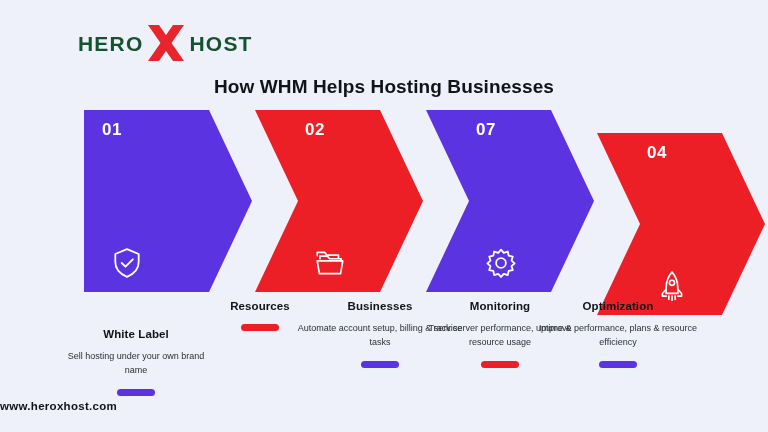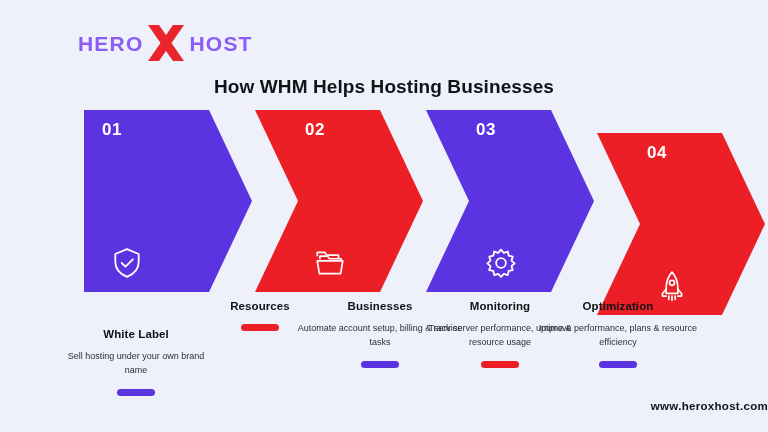--- a/index.html
+++ b/index.html
@@ -28,21 +28,21 @@
     width: 180px;
     height: 42px;
     display: flex;
     align-items: center;
     justify-content: flex-start;
   }
   .logo-text {
     font-size: 21px;
     font-weight: bold;
     letter-spacing: 1.2px;
-    color: #8b5cf6;
+    color: #14532d;
     line-height: 1;
     display: flex;
     align-items: center;
   }
   .logo-x {
     position: relative;
     width: 44px;
     height: 40px;
     margin: 0 1px;
     display: inline-block;
@@ -126,21 +126,21 @@
     border-radius: 4px;
     margin: 12px auto 0 auto;
   }
 
   
   .footer {
     position: absolute;
     left: 0;
     top: 400px;
     width: 768px;
-    text-align: right;
+    text-align: left;
     font-size: 11.5px;
     font-weight: bold;
     color: #111317;
     letter-spacing: 0.3px;
   }
 </style>
 </head>
 <body>
 
 <div class="canvas">
@@ -190,21 +190,21 @@
         </svg>
       </div>
     </div>
 
     <div class="chev" style="left:426px; width:168px;">
       <div class="chev-shape">
         <svg viewBox="0 0 168 182" width="168" height="182" preserveAspectRatio="none">
           <polygon points="0,0 125,0 168,91 125,182 0,182 43,91" fill="#5b33e0"></polygon>
         </svg>
       </div>
-      <div class="chev-num" style="left:50px;">03</div>
+      <div class="chev-num" style="left:50px;">07</div>
       <div class="chev-icon" style="left:58px;">
         <svg viewBox="0 0 32 32" fill="none" stroke="#ffffff" stroke-width="1.7" stroke-linecap="round" stroke-linejoin="round">
           <circle cx="16" cy="16" r="4.6"></circle>
           <path d="M16 3.5 L18.6 6.4 L22.4 5.2 L23.2 9.1 L27.1 9.9 L25.9 13.7 L28.8 16.3 L25.9 18.9 L27.1 22.7 L23.2 23.5 L22.4 27.4 L18.6 26.2 L16 29.1 L13.4 26.2 L9.6 27.4 L8.8 23.5 L4.9 22.7 L6.1 18.9 L3.2 16.3 L6.1 13.7 L4.9 9.9 L8.8 9.1 L9.6 5.2 L13.4 6.4 Z"></path>
         </svg>
       </div>
     </div>
 
     <div class="chev" style="left:597px; width:168px;margin-top:23px;">
       <div class="chev-shape">

